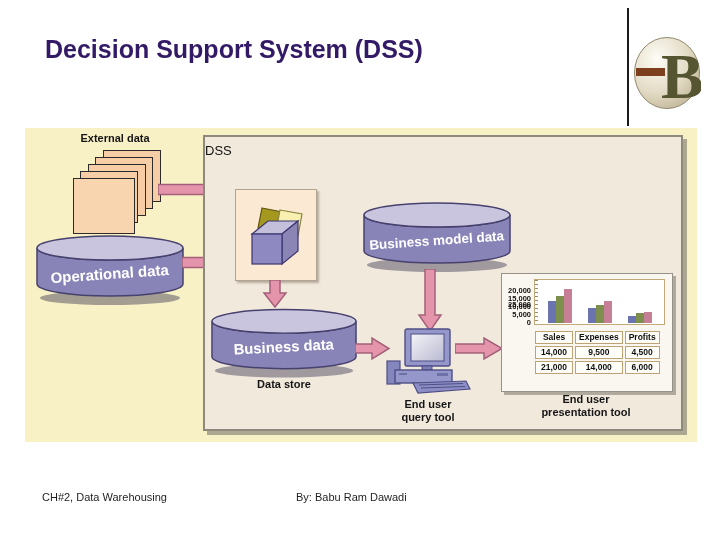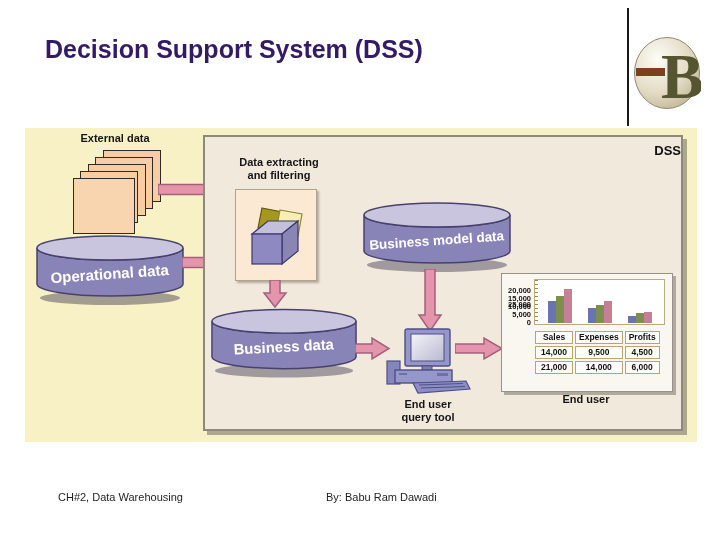--- a/index.html
+++ b/index.html
@@ -14,34 +14,34 @@
     left:45px;top:33px;width:580px;
     color:#331a66;font-size:25px;font-weight:bold;line-height:32px;
     letter-spacing:0px;
   }
 
   
   .vrule{left:627px;top:8px;width:2px;height:118px;background:#1a1a1a;}
   .logo{left:633px;top:36px;width:68px;height:74px;}
 
   
-  .footer{top:491px;font-size:11px;color:#1f1f1f;margin-left:16px;}
+  .footer{top:491px;font-size:11px;color:#1f1f1f;}
   .footer.left{left:42px;}
-  .footer.center{left:310px;}
+  .footer.center{left:296px;}
 
   
   .diagram{left:25px;top:128px;width:672px;height:314px;background:#f8f1c6;}
 
   .dss-panel{
     left:178px;top:7px;width:476px;height:292px;
     background:#f2e9dd;border:2px solid #8d897d;
     box-shadow:4px 4px 0 rgba(110,106,96,0.55);
   }
-  .dss-label{left:0;top:6px;width:100%;text-align:right;
-    font-size:13px;font-weight:bold;color:#111;}
+  .dss-label{left:0;top:6px;width:100%;text-align:left;
+    font-size:13px;font-weight:normal;color:#111;}
 
   .diag-label{font-size:11px;font-weight:bold;color:#151515;line-height:13px;text-align:center;}
 
   .ext-label{left:30px;top:4px;width:120px;}
   .papers{left:48px;top:22px;width:92px;height:82px;}
   .sheet{position:absolute;width:56px;height:50px;background:#f6cda4;border:1.5px solid #2b2b2b;}
 
   .extract-label{left:20px;top:19px;width:108px;}
   .extract-box{
     left:30px;top:52px;width:80px;height:90px;
@@ -126,24 +126,20 @@
     <path d="M0,8.5 L54,8.5 L54,2 L75,13.5 L54,25 L54,18.5 L0,18.5 Z" fill="#e495ac" stroke="#a4607a" stroke-width="1.5"></path>
   </svg>
 
   <svg class="abs" style="left:157px;top:121px;" width="54" height="27" viewBox="0 0 54 27">
     <path d="M0,8.5 L31,8.5 L31,2 L51,13.5 L31,25 L31,18.5 L0,18.5 Z" fill="#e495ac" stroke="#a4607a" stroke-width="1.5"></path>
   </svg>
 
   <div class="abs dss-panel">
     <div class="abs dss-label">DSS</div>
 
-    <div class="abs diag-label extract-label">
-      <div>Data extracting</div>
-      <div>and filtering</div>
-    </div>
     <div class="abs extract-box">
       <svg class="abs" style="left:8px;top:14px;" width="64" height="64" viewBox="0 0 64 64">
         <polygon points="18,4 38,8 34,28 14,24" fill="#a5981f" stroke="#5e560e" stroke-width="1.2"></polygon>
         <polygon points="36,6 58,10 54,32 32,28" fill="#f7f0b0" stroke="#8b8440" stroke-width="1.2"></polygon>
         <polygon points="8,30 38,30 54,17 24,17" fill="#c4c0dc" stroke="#3c3670" stroke-width="1.2"></polygon>
         <polygon points="38,30 54,17 54,47 38,60" fill="#8a85b5" stroke="#3c3670" stroke-width="1.2"></polygon>
         <rect x="8" y="30" width="30" height="30" fill="#8e89c0" stroke="#3c3670" stroke-width="1.2"></rect>
       </svg>
     </div>
 
@@ -152,20 +148,21 @@
     </svg>
 
     <div class="abs" style="left:5px;top:170px;width:148px;height:72px;">
       <svg width="148" height="72" viewBox="0 0 150 72">
         <ellipse cx="75" cy="64" rx="70" ry="7" fill="rgba(60,55,80,0.45)"></ellipse>
         <path d="M2,14 L2,50 A73,12 0 0 0 148,50 L148,14 A73,12 0 0 1 2,14 Z" fill="#8984b8" stroke="#47416e" stroke-width="1.5"></path>
         <ellipse cx="75" cy="14" rx="73" ry="12" fill="#c9c5df" stroke="#47416e" stroke-width="1.5"></ellipse>
         <text x="75" y="45" text-anchor="middle" transform="rotate(-3 75 45)" font-family="'Liberation Sans', sans-serif" font-weight="bold" font-size="15" fill="#ffffff">Business data</text>
       </svg>
     </div>
+    <div class="abs diag-label store-label">Data store</div>
 
     <div class="abs" style="left:154px;top:64px;width:156px;height:72px;">
       <svg width="156" height="72" viewBox="0 0 150 72">
         <ellipse cx="75" cy="64" rx="70" ry="7" fill="rgba(60,55,80,0.45)"></ellipse>
         <path d="M2,14 L2,50 A73,12 0 0 0 148,50 L148,14 A73,12 0 0 1 2,14 Z" fill="#8984b8" stroke="#47416e" stroke-width="1.5"></path>
         <ellipse cx="75" cy="14" rx="73" ry="12" fill="#c9c5df" stroke="#47416e" stroke-width="1.5"></ellipse>
         <text x="75" y="44" text-anchor="middle" transform="rotate(-4 75 44)" font-family="'Liberation Sans', sans-serif" font-weight="bold" font-size="13.5" fill="#ffffff">Business model data</text>
       </svg>
     </div>
 
@@ -255,18 +252,19 @@
             <tr>
               <td>21,000</td>
               <td>14,000</td>
               <td>6,000</td>
             </tr>
           </tbody>
       </table>
     </div>
     <div class="abs diag-label pres-label">
       <div>End user</div>
+      <div>presentation tool</div>
     </div>
   </div>
 </div>
 
 <div class="abs footer left">CH#2, Data Warehousing</div>
 <div class="abs footer center">By: Babu Ram Dawadi</div>
 
 </body></html>

